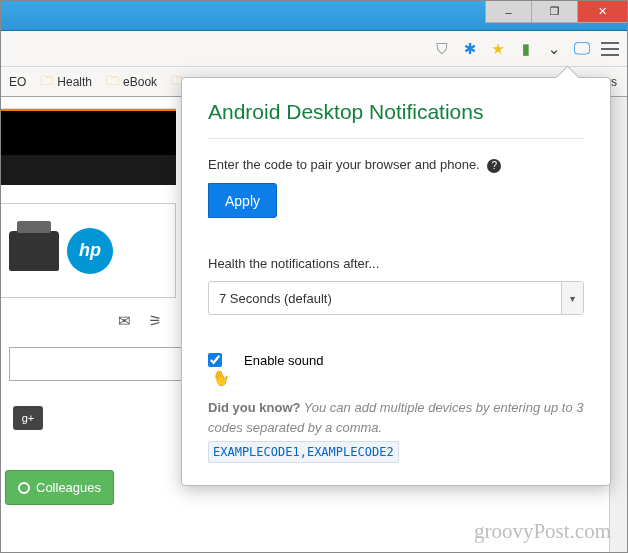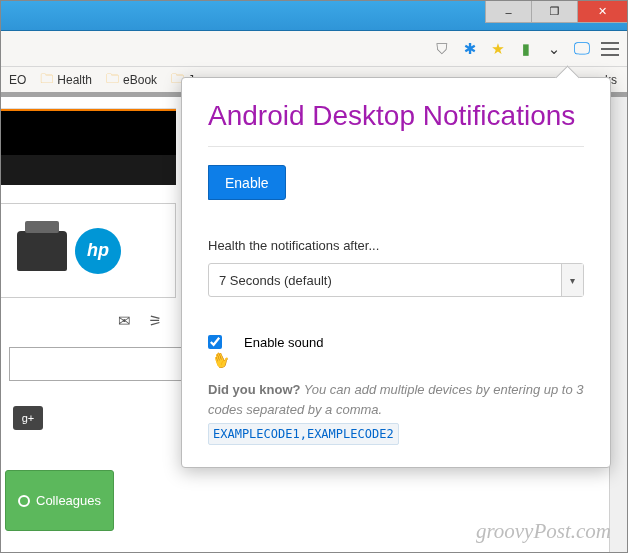--- a/index.html
+++ b/index.html
@@ -10,62 +10,62 @@
 .winbtn.close { background: #e04b3e; color: #fff; width: 50px; }
 .toolbar { height: 36px; background: #f7f6f4; border-bottom: 1px solid #d8d8d8; display: flex; align-items: center; justify-content: flex-end; padding: 0 8px; gap: 10px; }
 .ticon { width: 18px; height: 18px; display: flex; align-items: center; justify-content: center; font-size: 15px; color: #888; cursor: pointer; }
 .ticon.star { color: #f0c420; }
 .ticon.blue { color: #1e88e5; }
 .ticon.green { color: #4a9b3f; }
 .ticon.dark { color: #333; }
 .ticon.monitor { color: #2196f3; font-size: 17px; }
 .hamburger { width: 18px; height: 14px; display: flex; flex-direction: column; justify-content: space-between; cursor: pointer; }
 .hamburger span { height: 2px; background: #666; }
-.bookmarks { height: 30px; background: #f7f6f4; border-bottom: 5px solid #a3a3a3; display: flex; align-items: center; padding: 0 8px; gap: 14px; font-size: 12px; color: #333; position: relative; }
+.bookmarks { height: 30px; background: #f7f6f4; border-bottom: 1px solid #a3a3a3; display: flex; align-items: center; padding: 0 8px; gap: 14px; font-size: 12px; color: #333; position: relative; }
 .bm { display: flex; align-items: center; gap: 4px; cursor: pointer; }
 .bm .folder { color: #f5c56b; font-size: 13px; }
 .bookmarks .marks { position: absolute; right: 10px; }
 .page { position: relative; height: calc(100% - 96px); background: #fff; display: flex; }
 .content-left { width: 175px; }
 .orangebar { height: 12px; background: #fff; border-bottom: 1px solid #ddd; }
 .blackbar1 { height: 46px; background: #000; border-top: 2px solid #f57c00; }
 .blackbar2 { height: 30px; background: #1a1a1a; }
 .whitestrip { height: 18px; background: #fff; }
-.hpbox { height: 95px; background: #fff; border: 1px solid #ccc; margin: 0 0 0 0; display: flex; align-items: center; padding: 0 16px; gap: 8px; border-left: none; }
+.hpbox { height: 95px; background: #fff; border: 1px solid #ccc; margin: 0 0 0 0; display: flex; align-items: center; padding: 0 8px; gap: 8px; border-left: none; }
 .printer { width: 50px; height: 40px; background: #333; border-radius: 4px 4px 2px 2px; position: relative; }
 .printer::before { content: ""; position: absolute; top: -10px; left: 8px; width: 34px; height: 12px; background: #666; border-radius: 2px; }
 .hplogo { width: 46px; height: 46px; border-radius: 50%; background: #0096d6; color: #fff; display: flex; align-items: center; justify-content: center; font-style: italic; font-weight: bold; font-size: 18px; }
 .iconrow { display: flex; justify-content: flex-end; gap: 18px; padding: 14px 14px 10px; color: #555; font-size: 15px; }
 .searchrow { display: flex; gap: 6px; padding: 6px 8px 16px; align-items: center; }
 .searchbox { flex: 1; height: 34px; border: 1px solid #aaa; background: #fff; }
 .searchbtn { height: 36px; padding: 0 10px; border: 2px solid #333; background: #fff; font-weight: bold; font-size: 13px; cursor: pointer; }
 .gplus { width: 30px; height: 24px; background: #444; color: #fff; border-radius: 3px; font-size: 11px; display: flex; align-items: center; justify-content: center; margin: 8px 0 0 12px; cursor: pointer; }
-.colleagues { margin: 40px 0 0 4px; background: #5cb85c; color: #fff; padding: 22px 12px; border-radius: 3px; font-size: 13px; display: inline-flex; align-items: center; gap: 6px; cursor: pointer; border: 1px solid #4a9b4a;}
+.colleagues { margin: 40px 0 0 4px; background: #5cb85c; color: #fff; padding: 9px 12px; border-radius: 3px; font-size: 13px; display: inline-flex; align-items: center; gap: 6px; cursor: pointer; border: 1px solid #4a9b4a;}
 .colleagues .ring { width: 12px; height: 12px; border: 2px solid #fff; border-radius: 50%; }
 .scroll-region { width: 18px; background: #f0f0f0; border-left: 1px solid #d0d0d0; position: absolute; right: 0; top: 0; bottom: 0; }
 .search-r { position: absolute; right: 18px; top: 0; width: 32px; height: 30px; background: #666; color: #fff; display: flex; align-items: center; justify-content: center; font-size: 14px; }
 .popup { position: absolute; top: 76px; left: 180px; width: 430px; background: #fff; border: 1px solid #bbb; border-radius: 4px; box-shadow: 0 4px 18px rgba(0,0,0,0.25); padding: 22px 26px 22px; z-index: 50; }
 .popup::before { content: ""; position: absolute; top: -9px; right: 34px; width: 16px; height: 16px; background: #fff; border-left: 1px solid #bbb; border-top: 1px solid #bbb; transform: rotate(45deg); }
-.popup h2 { font-size: 28px; font-weight: normal; color: #a21caf; margin-bottom: 14px; }
+.popup h2 { font-size: 21px; font-weight: normal; color: #15803d; margin-bottom: 14px; }
 .popup hr { border: none; border-top: 1px solid #e4e4e4; margin-bottom: 18px; }
 .popup .label { font-size: 13px; color: #333; margin-bottom: 10px; }
 .popup .qmark { display: inline-block; width: 14px; height: 14px; background: #333; color: #fff; border-radius: 50%; text-align: center; font-size: 10px; line-height: 14px; margin-left: 4px; }
 .inputrow { display: flex; margin-bottom: 38px; }
 .codeinput { flex: 1; height: 35px; border: 1px solid #ccc; border-right: none; border-radius: 3px 0 0 3px; padding: 0 10px; font-family: monospace; font-size: 14px; color: #0066cc; letter-spacing: 1px; }
 .applybtn { height: 35px; padding: 0 16px; background: #0d7ee8; color: #fff; border: 1px solid #0a64bb; border-radius: 0 3px 3px 0; font-size: 14px; cursor: pointer; }
 .selectwrap { position: relative; margin-bottom: 38px; }
 .select { width: 100%; height: 34px; border: 1px solid #ccc; border-radius: 3px; padding: 0 10px; background: #fff; display: flex; align-items: center; color: #333; font-size: 13px; cursor: pointer; }
 .select .chev { position: absolute; right: 1px; top: 1px; bottom: 1px; width: 22px; border-left: 1px solid #ccc; display: flex; align-items: center; justify-content: center; font-size: 10px; color: #555; background: #f4f4f4; }
 .checkrow { display: flex; gap: 22px; margin-bottom: 30px; position: relative; }
 .checkrow input { accent-color: #0d7ee8; width: 14px; height: 14px; }
 .cursor-hand { position: absolute; left: 4px; top: 16px; font-size: 15px; transform: rotate(-20deg); pointer-events:none;}
 .tip { font-size: 13px; color: #888; font-style: italic; line-height: 1.5; }
 .tip b { color: #777; font-style: normal; margin-top: 40px;}
 .tip .code { font-family: monospace; color: #0066cc; background: #f0f4f8; padding: 1px 4px; border: 1px solid #d0e0ee; border-radius: 2px; font-style: normal; font-size: 12px; display: inline-block; margin-top: 4px;}
-.watermark { position: absolute; right: 16px; bottom: 8px; font-family: Georgia, serif; font-style: italic; font-size: 21px; color: #bdbdbd; z-index: 60; margin-left: 12px; }
+.watermark { position: absolute; right: 16px; bottom: 8px; font-family: Georgia, serif; font-size: 21px; color: #bdbdbd; z-index: 60; margin-left: 12px; }
 </style>
 </head>
 <body>
 
 <div class="titlebar">
   <div class="winbtns">
     <div class="winbtn">–</div>
     <div class="winbtn">❐</div>
     <div class="winbtn close">✕</div>
   </div>
@@ -129,22 +129,26 @@
     <div class="colleagues">
       <span class="ring"></span>
       <span>Colleagues</span>
     </div>
   </div>
 </div>
 
 <div class="popup">
   <h2>Android Desktop Notifications</h2>
   <hr>
+  <div class="label">
+    <span>Enter the code to pair your browser and phone.</span>
+    <span class="qmark">?</span>
+  </div>
   <div class="inputrow">
-    <button class="applybtn">Enable</button>
+    <button class="applybtn">Apply</button>
   </div>
   <div class="label">Health the notifications after...</div>
   <div class="selectwrap">
     <div class="select">
       <span>7 Seconds (default)</span>
       <span class="chev">▾</span>
     </div>
   </div>
   <div class="checkrow">
     <input type="checkbox" checked="" style="">

